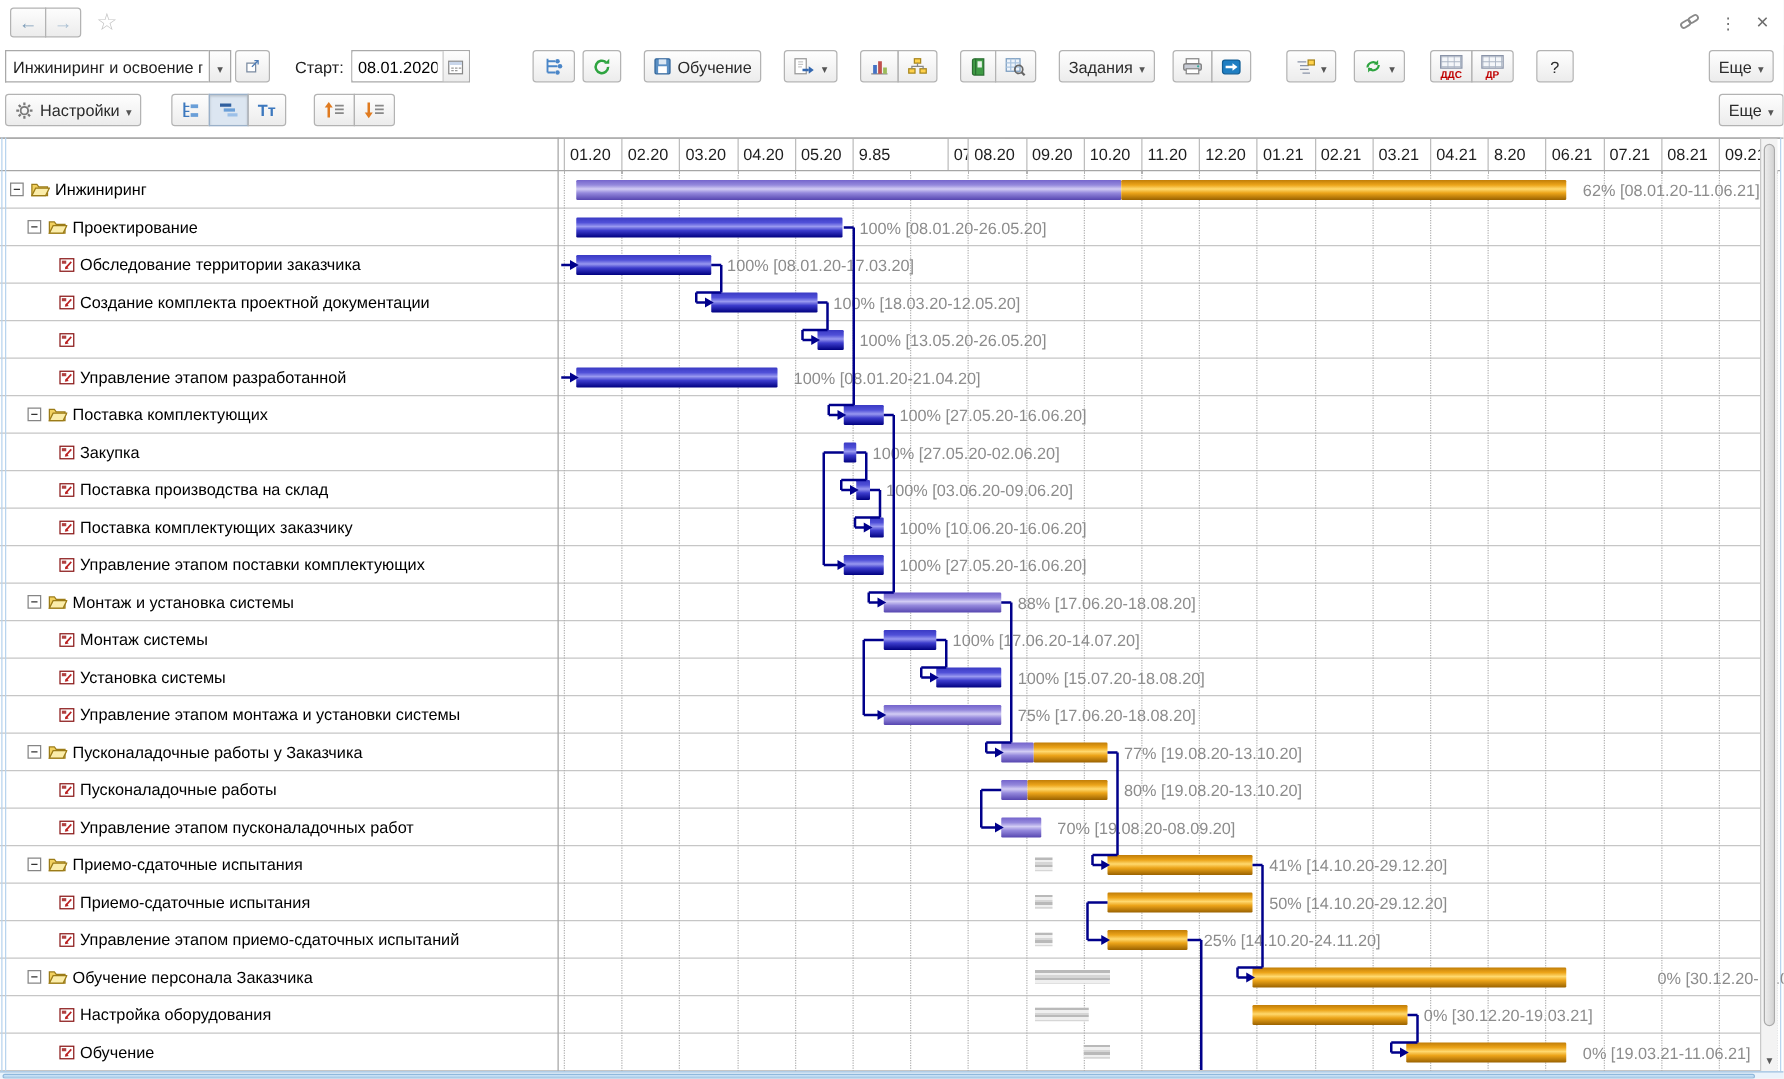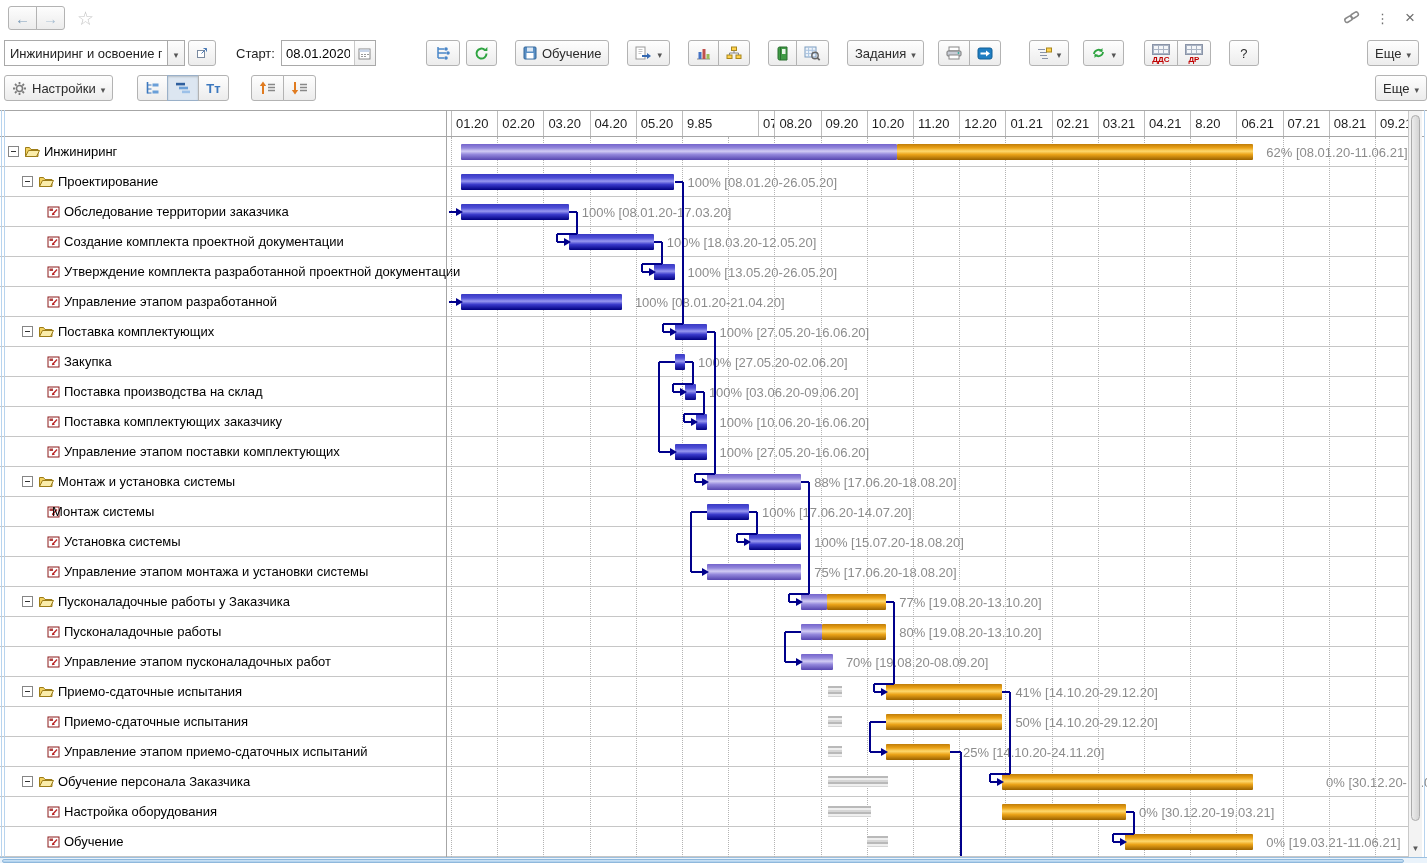--- a/index.html
+++ b/index.html
@@ -363,21 +363,20 @@
           </svg></span>
         <span class="tlabel" style="left:64px">Создание комплекта проектной документации</span>
       </div>
       <div class="grow" style="top:257px">
         <span class="ticon" style="left:47px"><svg width="13" height="13">
             <rect x="1" y="2" width="11" height="10" fill="#fff" stroke="#8b1a1a"></rect>
             <rect x="2.5" y="3.5" width="3.5" height="2.5" fill="#b04040"></rect>
             <path d="M10 4.5L5.5 9.5" stroke="#b22" stroke-width="1.3"></path>
             <path d="M4.8 10.3l3.2-.6-2.1-2.1z" fill="#b22"></path>
           </svg></span>
-        <span class="tlabel" style="left:64px">Утверждение комплекта разработанной проектной документации</span>
       </div>
       <div class="grow" style="top:287px">
         <span class="ticon" style="left:47px"><svg width="13" height="13">
             <rect x="1" y="2" width="11" height="10" fill="#fff" stroke="#8b1a1a"></rect>
             <rect x="2.5" y="3.5" width="3.5" height="2.5" fill="#b04040"></rect>
             <path d="M10 4.5L5.5 9.5" stroke="#b22" stroke-width="1.3"></path>
             <path d="M4.8 10.3l3.2-.6-2.1-2.1z" fill="#b22"></path>
           </svg></span>
         <span class="tlabel" style="left:64px">Управление этапом разработанной</span>
       </div>
@@ -433,21 +432,21 @@
           </svg></span>
         <span class="tlabel" style="left:58px">Монтаж и установка системы</span>
       </div>
       <div class="grow" style="top:497px">
         <span class="ticon" style="left:47px"><svg width="13" height="13">
             <rect x="1" y="2" width="11" height="10" fill="#fff" stroke="#8b1a1a"></rect>
             <rect x="2.5" y="3.5" width="3.5" height="2.5" fill="#b04040"></rect>
             <path d="M10 4.5L5.5 9.5" stroke="#b22" stroke-width="1.3"></path>
             <path d="M4.8 10.3l3.2-.6-2.1-2.1z" fill="#b22"></path>
           </svg></span>
-        <span class="tlabel" style="left:52px">Монтаж системы</span>
+        <span class="tlabel" style="left:64px">Монтаж системы</span>
       </div>
       <div class="grow" style="top:527px">
         <span class="ticon" style="left:47px"><svg width="13" height="13">
             <rect x="1" y="2" width="11" height="10" fill="#fff" stroke="#8b1a1a"></rect>
             <rect x="2.5" y="3.5" width="3.5" height="2.5" fill="#b04040"></rect>
             <path d="M10 4.5L5.5 9.5" stroke="#b22" stroke-width="1.3"></path>
             <path d="M4.8 10.3l3.2-.6-2.1-2.1z" fill="#b22"></path>
           </svg></span>
         <span class="tlabel" style="left:64px">Установка системы</span>
       </div>

